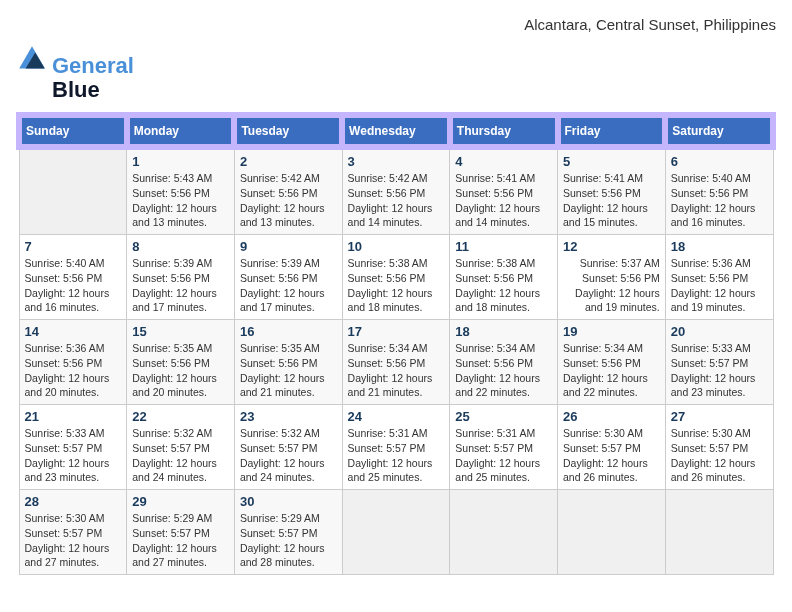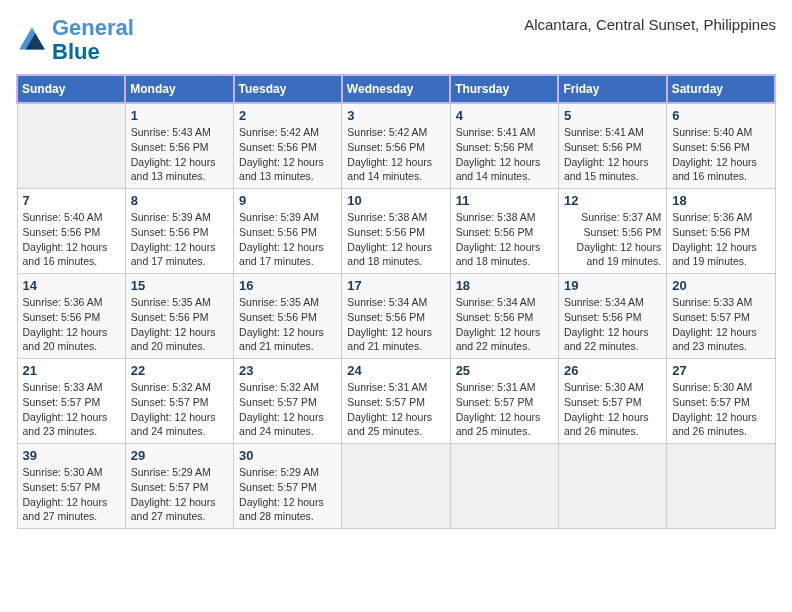--- a/index.html
+++ b/index.html
@@ -18,20 +18,21 @@
     }
     .logo {
       display: flex;
       align-items: center;
     }
     .logo-text {
       font-size: 22px;
       font-weight: bold;
       color: #1a3a5c;
       line-height: 1.1;
+      margin-top: 38px;
     }
     .logo-text span {
       color: #4a90d9;
     }
     .logo-icon {
       width: 32px;
       height: 32px;
       margin-right: 4px;
     }
     .title-block {
@@ -51,21 +52,21 @@
       border-collapse: collapse;
       font-size: 11px;
     }
     thead tr th {
       background: #3a6dbf;
       color: #fff;
       padding: 6px 4px;
       text-align: left;
       font-size: 12px;
       font-weight: bold;
-      border: 2px solid #c4b5fd;
+      border: 6px solid #c4b5fd;
     }
     tbody tr td {
       border: 1px solid #ccc;
       vertical-align: top;
       padding: 4px 5px;
       min-height: 80px;
       height: 85px;
       width: calc(100% / 7);
       background: #fff;
     }
@@ -92,21 +93,21 @@
 <body>
 
 <div class="header">
   <div class="logo">
     <svg class="logo-icon" viewBox="0 0 40 40">
       <polygon points="20,4 36,32 4,32" fill="#4a90d9"></polygon>
       <polygon points="24,12 36,32 12,32" fill="#1a3a5c"></polygon>
     </svg>
     <div class="logo-text">
       <div><span>General</span></div>
-      <div style="color:#0369a1;">Blue</div>
+      <div style="color:#0f172a;">Blue</div>
     </div>
   </div>
   <div class="title-block">
     <div class="location">Alcantara, Central Sunset, Philippines</div>
   </div>
 </div>
 
 <table>
   <thead>
     <tr>
@@ -313,21 +314,21 @@
         <td>
           <span class="day-num">27</span>
           <div class="day-info" style="white-space: pre-line;">Sunrise: 5:30 AM
 Sunset: 5:57 PM
 Daylight: 12 hours
 and 26 minutes.</div>
         </td>
       </tr>
       <tr>
         <td>
-          <span class="day-num">39</span>
+          <span class="day-num">28</span>
           <div class="day-info" style="white-space: pre-line;">Sunrise: 5:30 AM
 Sunset: 5:57 PM
 Daylight: 12 hours
 and 27 minutes.</div>
         </td>
         <td>
           <span class="day-num">29</span>
           <div class="day-info" style="white-space: pre-line;">Sunrise: 5:29 AM
 Sunset: 5:57 PM
 Daylight: 12 hours

